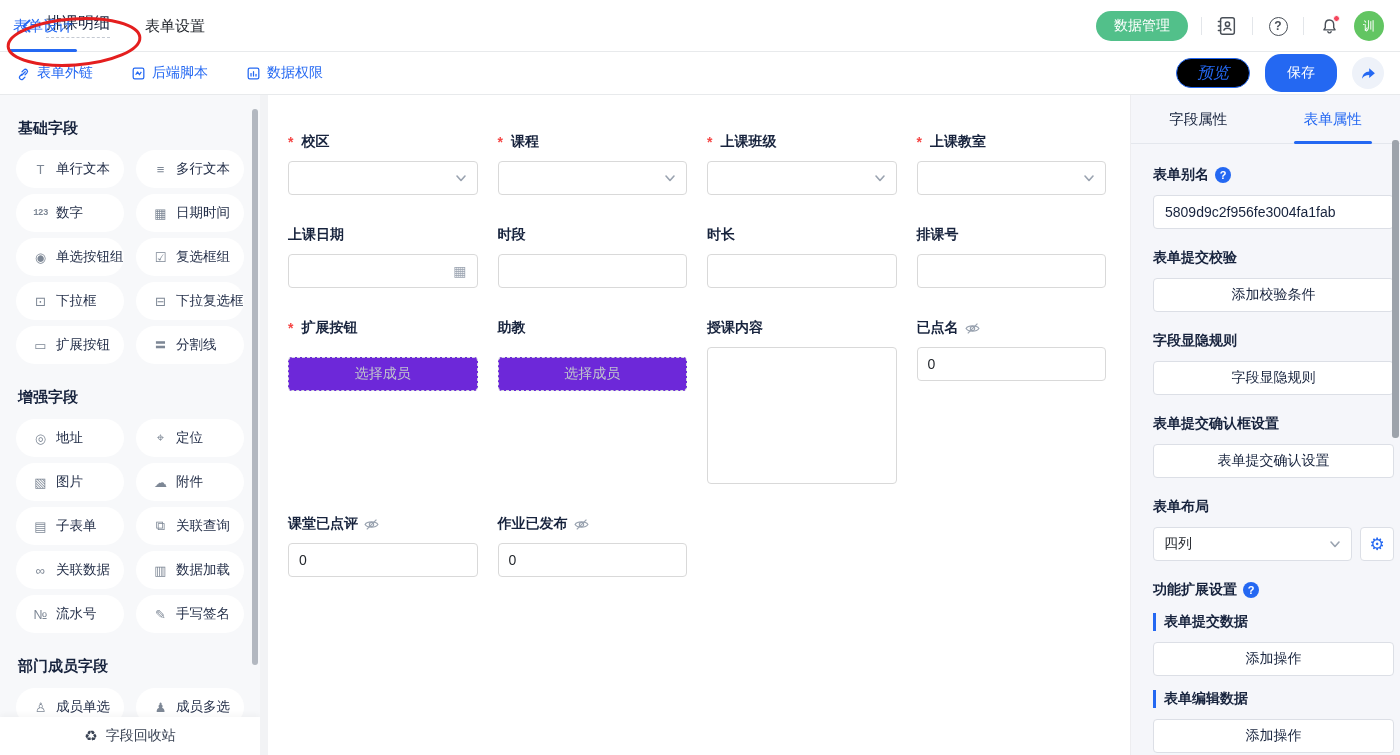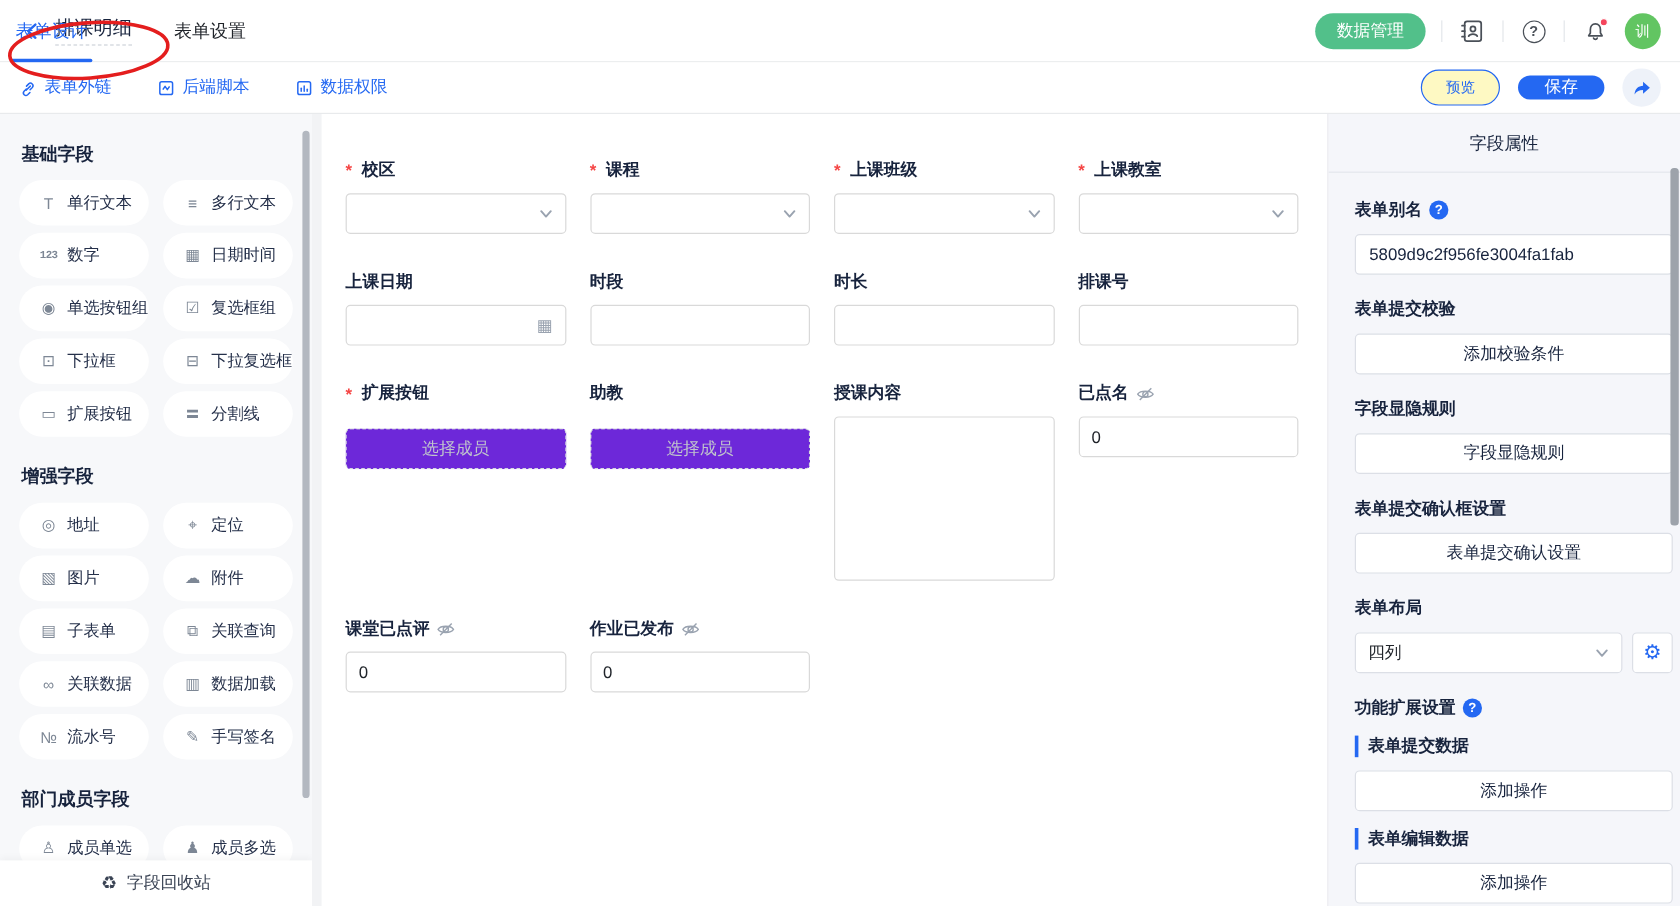--- a/index.html
+++ b/index.html
@@ -21,22 +21,22 @@
   .v-div { width:1px; height:18px; background:#e3e6ea; }
   .hicon { width:24px; height:24px; display:flex; align-items:center; justify-content:center; cursor:pointer; position:relative; }
   .help-circle { width:19px; height:19px; border:1.6px solid #4a5058; border-radius:50%; display:flex; align-items:center; justify-content:center; font-size:12px; font-weight:bold; color:#4a5058; }
   .bell-dot { position:absolute; top:1px; right:1px; width:7px; height:7px; background:#f5455c; border-radius:50%; border:1.5px solid #fff; }
   .avatar { width:30px; height:30px; border-radius:50%; background:#62c562; color:#fff; font-size:12px; display:flex; align-items:center; justify-content:center; cursor:pointer; }
 
   
   .toolbar { position:relative; height:43px; background:#fff; border-bottom:1px solid #e8eaec; display:flex; align-items:center; padding:0 16px; }
   .tb-link { display:flex; align-items:center; gap:6px; color:#2468f2; font-size:14px; margin-right:38px; cursor:pointer; }
   .tb-right { position:absolute; right:16px; display:flex; align-items:center; gap:15px; }
-  .btn-outline { height:30px; padding:0 20px; border:1px solid #2468f2; color:#2468f2; background:#fef9c3; border-radius:16px; font-size:12px; cursor:pointer; }
-  .btn-solid { height:20px; padding:0 22px; border:none; color:#fff; background:#2468f2; border-radius:16px; font-size:14px; cursor:pointer; }
+  .btn-outline { height:30px; padding:0 20px; border:1px solid #2468f2; color:#2468f2; background:#000000; border-radius:16px; font-size:16px; cursor:pointer;font-style:italic; }
+  .btn-solid { height:38px; padding:0 22px; border:none; color:#fff; background:#2468f2; border-radius:16px; font-size:14px; cursor:pointer; }
   .btn-share { width:32px; height:32px; border-radius:50%; background:#eef2f9; border:none; display:flex; align-items:center; justify-content:center; cursor:pointer; }
 
   
   .main { display:flex; height:660px; }
 
   
   .sidebar { position:relative; width:260px; background:#f7f8fa; flex:none; overflow:hidden; }
   .sb-scroll { padding:16px 16px 0 16px; }
   .sb-sec-title { font-size:15px; font-weight:bold; color:#17233d; margin:8px 0 12px 2px; }
   .sb-sec-title.mt { margin-top:24px; }
@@ -55,21 +55,21 @@
   .fld-label { display:flex; align-items:center; font-weight:bold; font-size:14px; color:#17233d; margin-bottom:10px; gap:6px; }
   .req { color:#f54645; margin-right:2px; font-weight:bold; }
   .inp { height:34px; border:1px solid #d9d9d9; border-radius:4px; background:#fff; display:flex; align-items:center; padding:0 10px; color:#1f2329; font-size:14px; cursor:text; }
   .inp.select { justify-content:space-between; cursor:pointer; }
   .inp .tail { margin-left:auto; display:flex; align-items:center; color:#9aa3b0; }
   .member { height:34px; border:1px dashed #d4d7dd; border-radius:4px; background:#6d28d9; display:flex; align-items:center; justify-content:center; color:#c0c4cc; font-size:14px; cursor:pointer;margin-top:20px; }
   .tarea { height:137px; border:1px solid #d9d9d9; border-radius:4px; background:#fff; cursor:text; }
   .eye-ic { display:flex; align-items:center; }
 
   
-  .panel { position:relative; width:294px; flex:none; background:#f5f6fa; border-left:1px solid #ededf0; overflow:hidden; }
+  .panel { position:relative; width:270px; flex:none; background:#f5f6fa; border-left:1px solid #ededf0; overflow:hidden; }
   .p-tabs { display:flex; height:49px; border-bottom:1px solid #e4e7ed; }
   .p-tab { flex:1; display:flex; align-items:center; justify-content:center; font-size:14.5px; color:#17233d; position:relative; cursor:pointer; }
   .p-tab.active { color:#2468f2; font-weight:500; }
   .p-tab.active::after { content:""; position:absolute; left:50%; transform:translateX(-50%); bottom:-1px; width:78px; height:3px; background:#2468f2; border-radius:2px; }
   .p-body { padding:2px 6px 0 22px; }
   .p-title { display:flex; align-items:center; gap:6px; font-size:14px; font-weight:bold; color:#17233d; margin:20px 0 11px 0; }
   .p-title.bar { font-weight:bold; border-left:3px solid #2468f2; padding-left:8px; margin:14px 0 11px 0; }
   .help-filled { width:16px; height:16px; border-radius:50%; background:#2468f2; color:#fff; font-size:11px; font-weight:bold; display:flex; align-items:center; justify-content:center; cursor:pointer; }
   .p-input { height:34px; background:#fff; border:1px solid #dcdfe6; border-radius:4px; display:flex; align-items:center; padding:0 11px; color:#17233d; font-size:14px; cursor:text; }
   .p-btn { width:100%; height:34px; background:#fff; border:1px solid #dcdfe6; border-radius:4px; color:#17233d; font-size:14px; cursor:pointer; }
@@ -432,20 +432,21 @@
         <div></div>
           <div></div>
       </div>
 
     </div>
   </div>
 
   <div class="panel">
     <div class="p-tabs">
       <div class="p-tab">字段属性</div>
+      <div class="p-tab active">表单属性</div>
     </div>
     <div class="p-body">
       <div class="p-title">
           <span>表单别名</span>
           <span class="help-filled">?</span>
         </div>
       <div class="p-input">5809d9c2f956fe3004fa1fab</div>
 
       <div class="p-title">表单提交校验</div>
       <button class="p-btn">添加校验条件</button>

